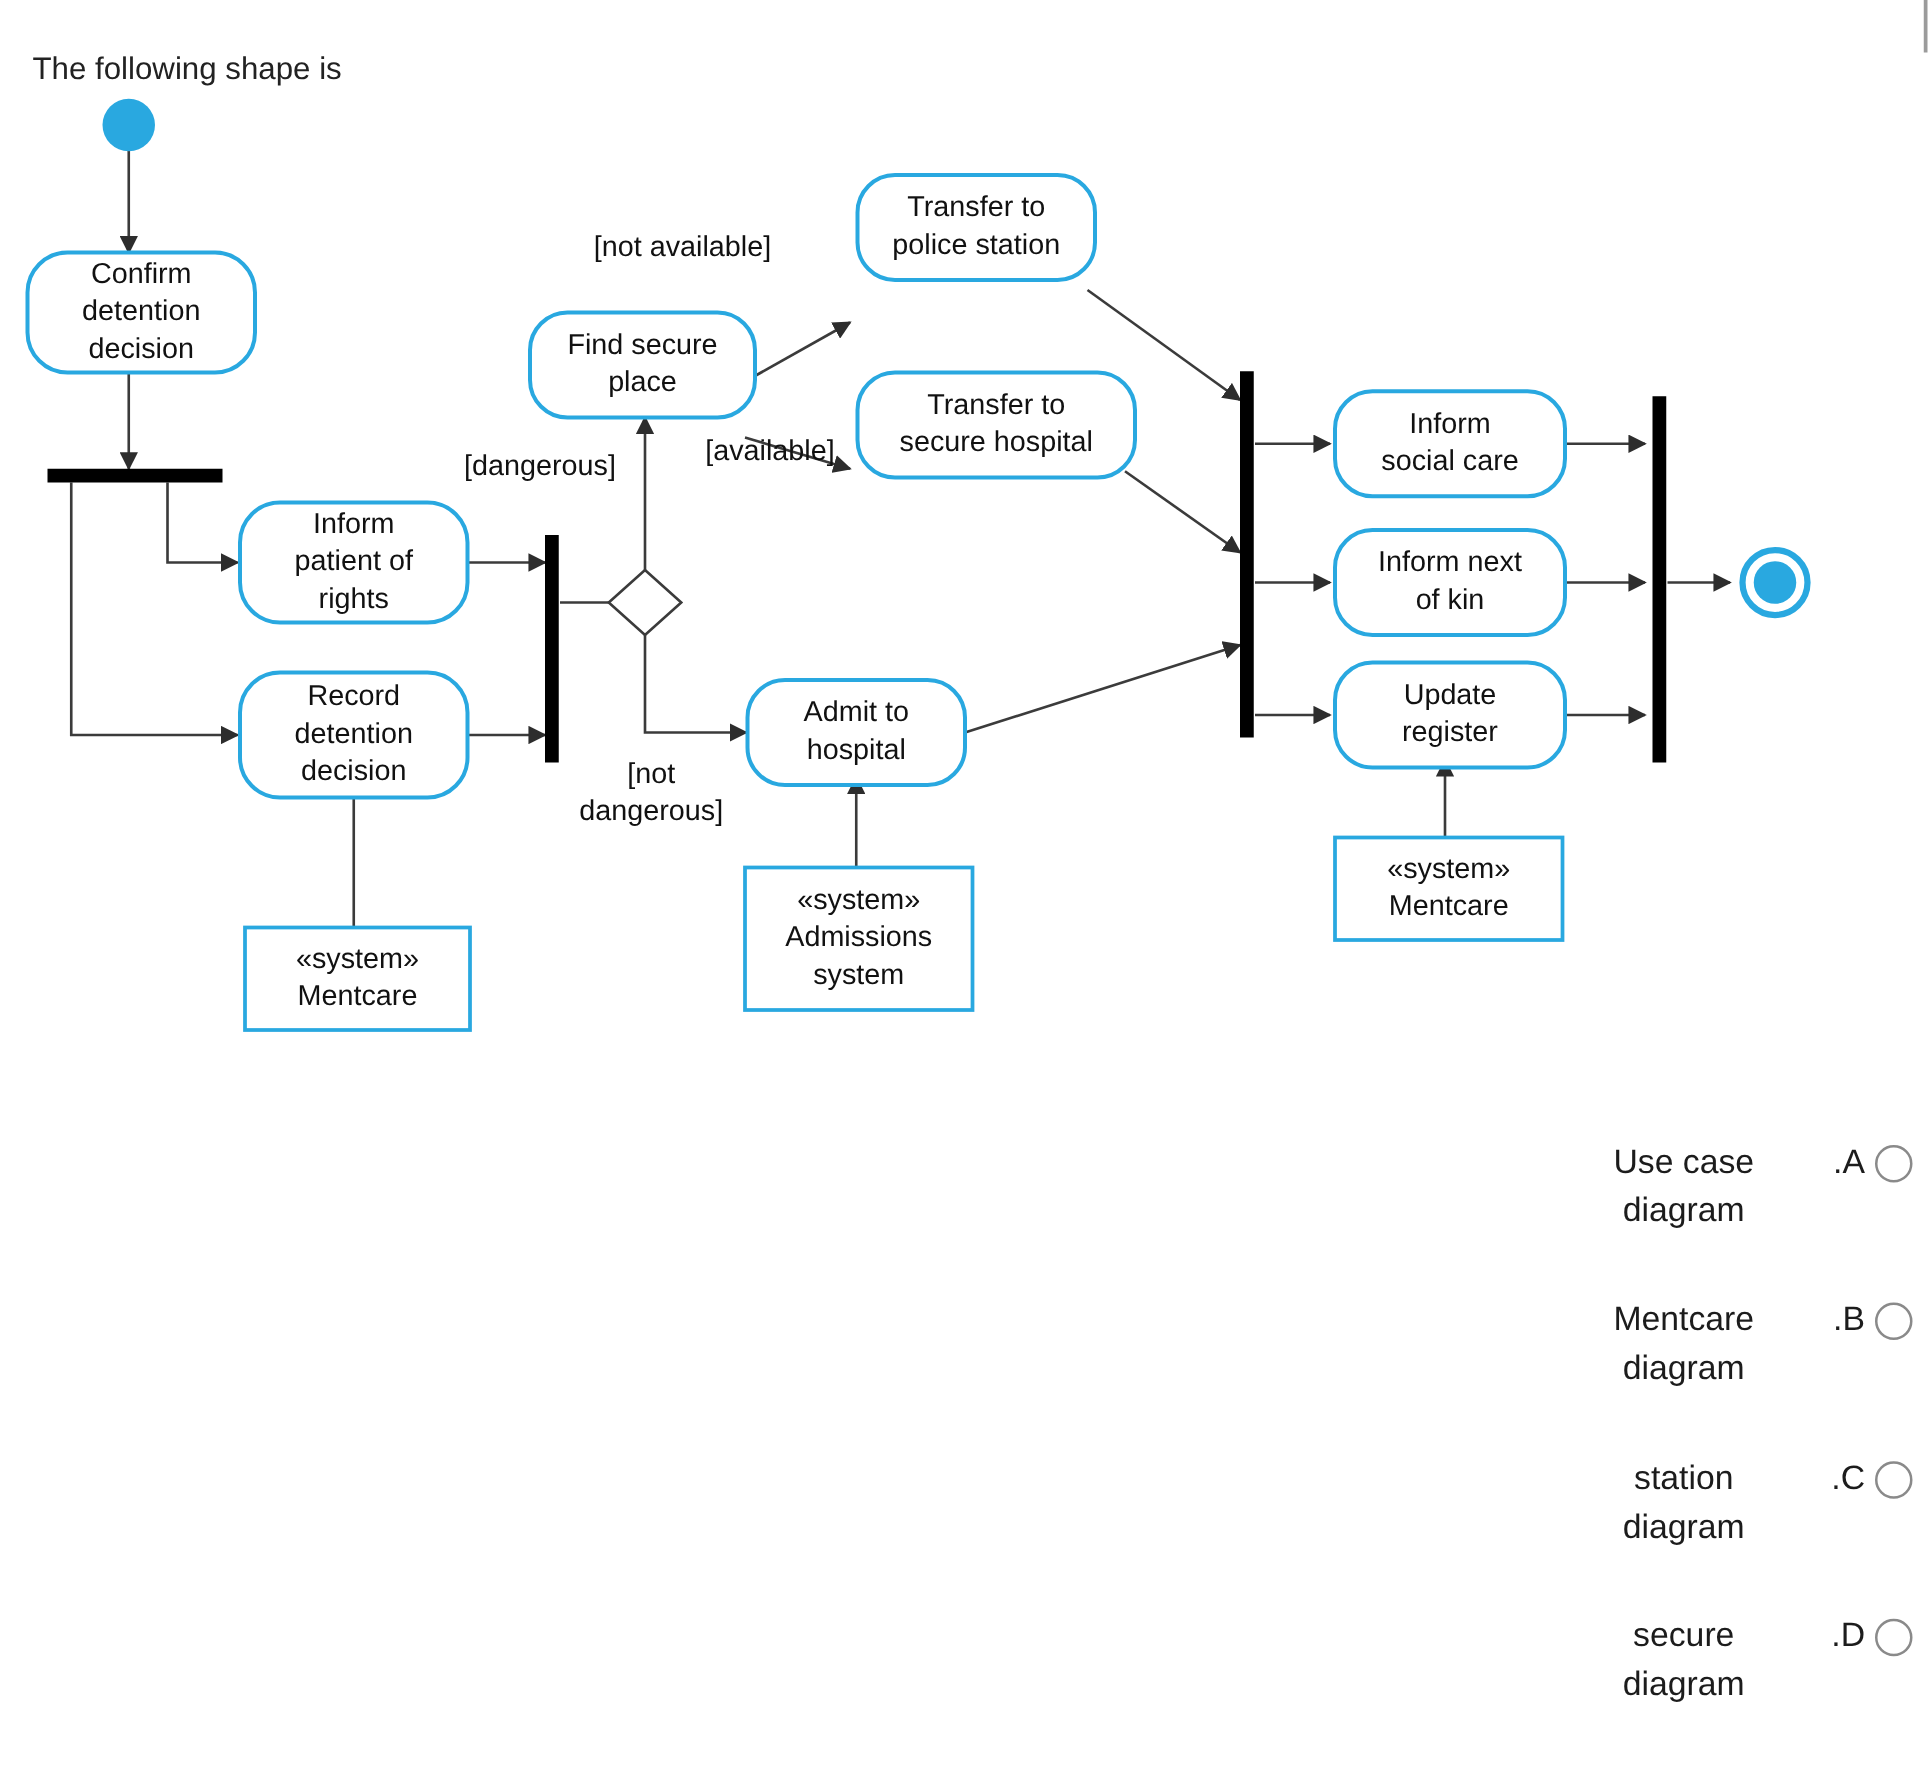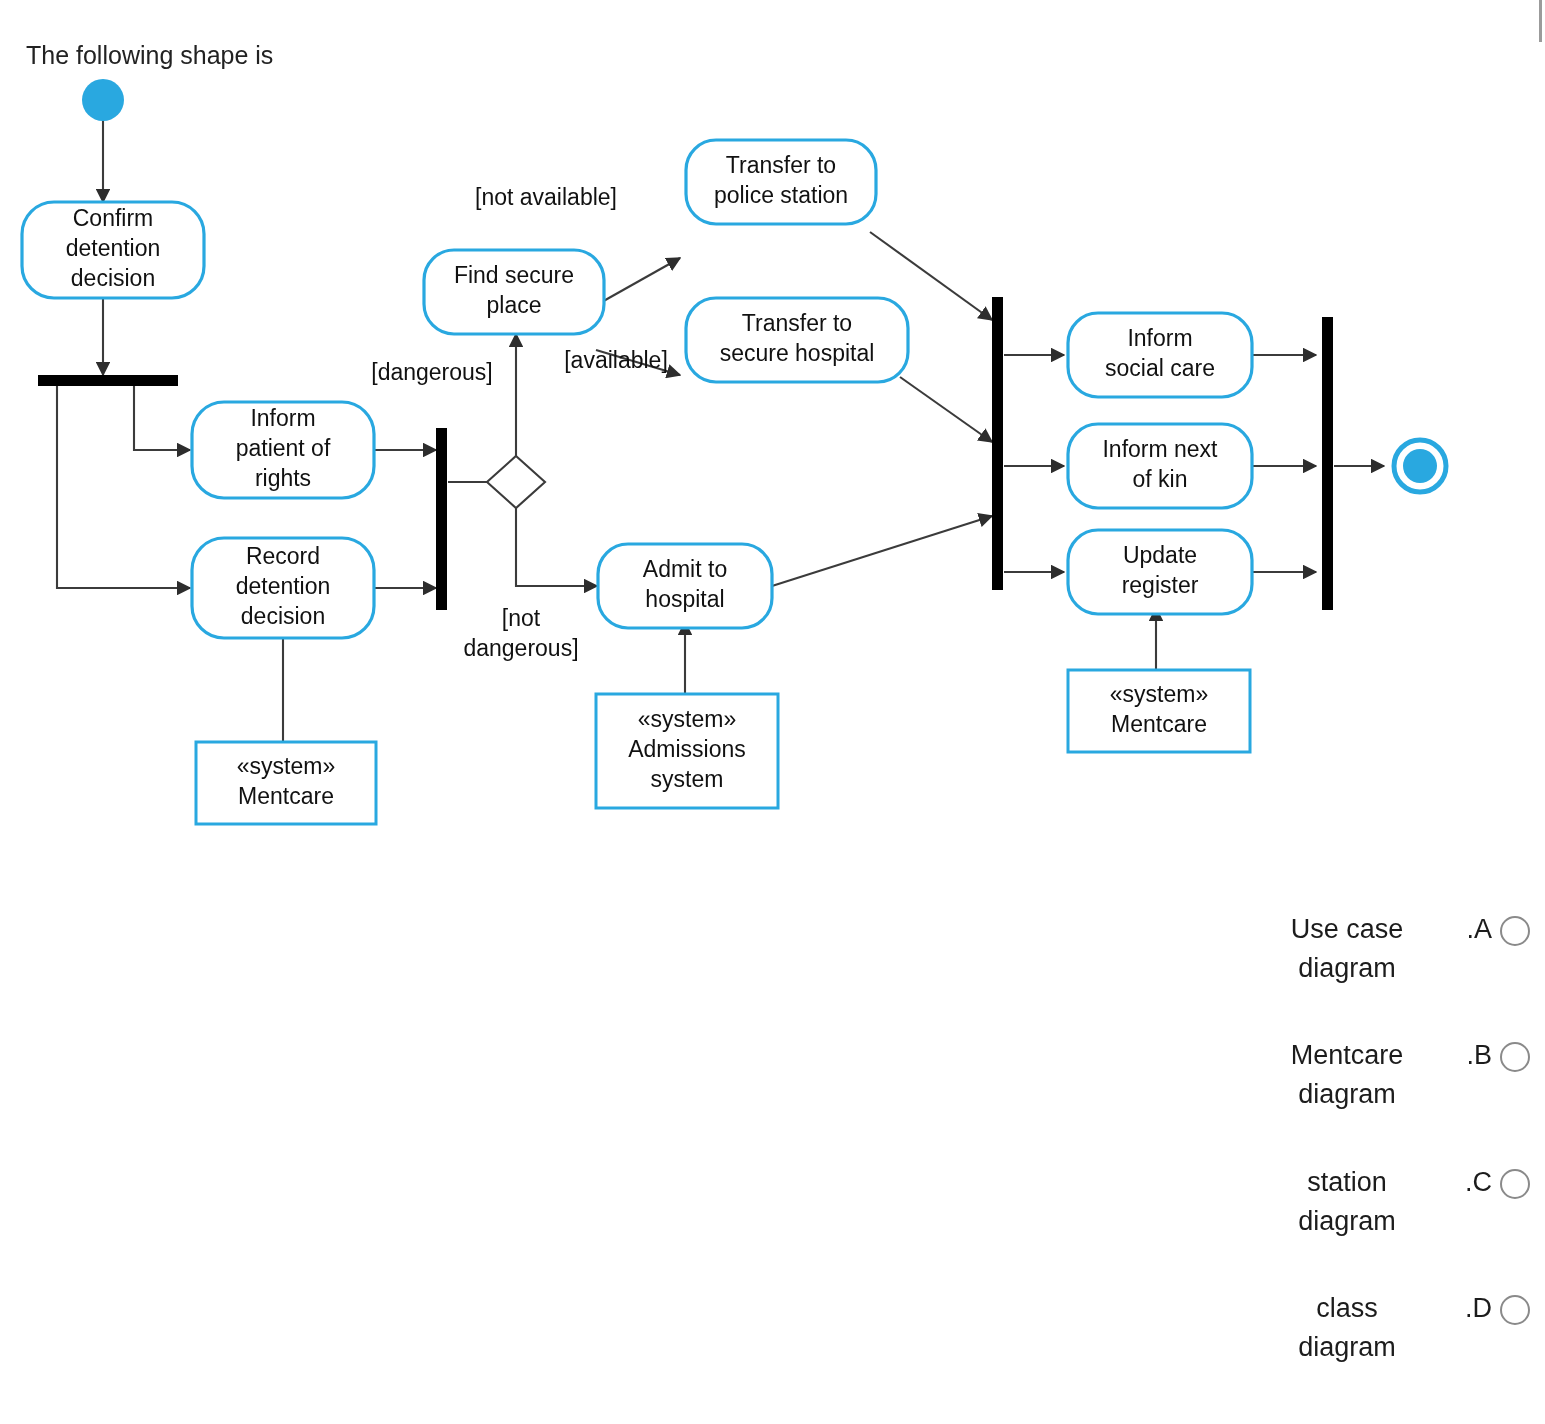--- a/index.html
+++ b/index.html
@@ -334,20 +334,20 @@
     <div class="option-text">
       <div>station</div>
       <div>diagram</div>
     </div>
     <div class="option-letter">.C</div>
     <div class="option-radio"></div>
   </div>
 
   <div class="option-row">
     <div class="option-text">
-      <div>class</div>
+      <div>secure</div>
       <div>diagram</div>
     </div>
     <div class="option-letter">.D</div>
     <div class="option-radio"></div>
   </div>
 
 </div>
 
 </body></html>

